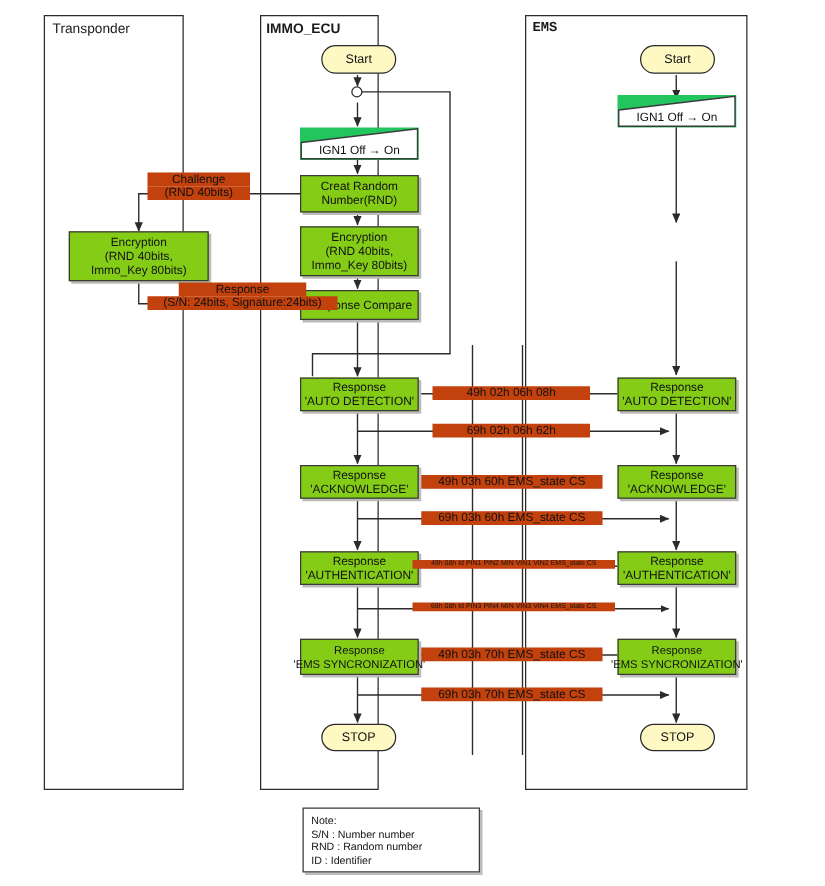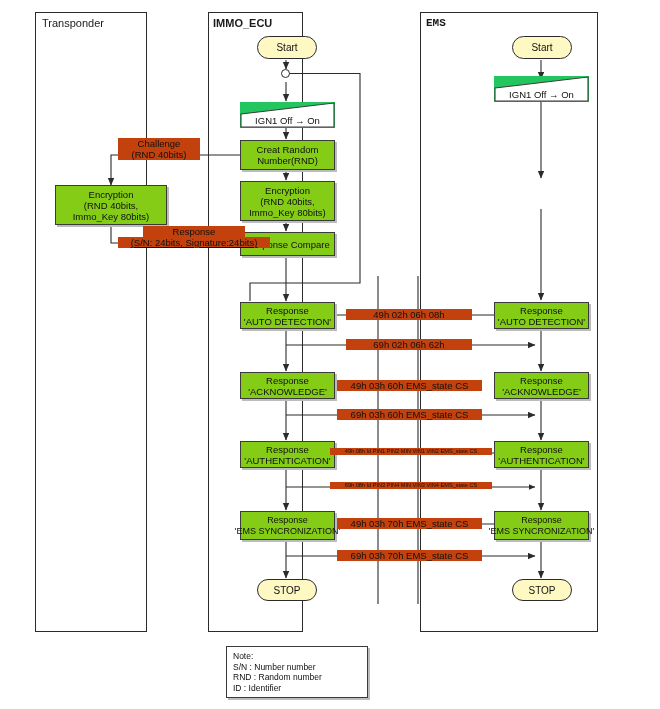--- a/index.html
+++ b/index.html
@@ -122,20 +122,21 @@
   .notebox {
     position: absolute;
     box-sizing: border-box;
     border: 1px solid #3a3a3a;
     background: #ffffff;
     box-shadow: 2px 2px 0 0 #bcbcbc;
     padding: 4px 5px 4px 6px;
     font-size: 8.5px;
     line-height: 10.5px;
     color: #111111;
+    margin-left: 16px;
   }
   .notebox div { white-space: nowrap; }
 </style>
 </head>
 <body>
 
 <div id="canvas">
 
   <div class="lane" style="left:35px; top:12px; width:112px; height:620px;"></div>
   <div class="lane-title" style="left:42px; top:17px;">Transponder</div>
@@ -293,21 +294,21 @@
   <div class="pbox" style="left:55px; top:185px; width:112px; height:40px;">
     <span class="l">Encryption</span>
     <span class="l">(RND 40bits,</span>
     <span class="l">Immo_Key 80bits)</span>
   </div>
 
   <div class="tlabel c" style="left:118px; top:138px; width:80px;">Challenge</div>
   <div class="tlabel c" style="left:118px; top:139px; width:80px;margin-top:10px;">(RND 40bits)</div>
 
   <div class="tlabel c" style="left:143px; top:226px; width:100px;">Response</div>
-  <div class="tlabel c" style="left:118px; top:237px; width:150px;text-decoration:underline;">(S/N: 24bits, Signature:24bits)</div>
+  <div class="tlabel c" style="left:118px; top:237px; width:150px;">(S/N: 24bits, Signature:24bits)</div>
 
   <div class="tlabel c" style="left:346px; top:309px; width:124px;">49h 02h 06h 08h</div>
   <div class="tlabel c" style="left:346px; top:339px; width:124px;">69h 02h 06h 62h</div>
   <div class="tlabel c" style="left:337px; top:380px; width:143px;">49h 03h 60h EMS_state CS</div>
   <div class="tlabel c" style="left:337px; top:409px; width:143px;">69h 03h 60h EMS_state CS</div>
   <div class="tlabel c tiny" style="left:330px; top:448px; width:160px;">49h 08h Id PIN1 PIN2 MIN VIN1 VIN2 EMS_state CS</div>
   <div class="tlabel c tiny" style="left:330px; top:482px; width:160px;">69h 08h Id PIN3 PIN4 MIN VIN3 VIN4 EMS_state CS</div>
   <div class="tlabel c" style="left:337px; top:518px; width:143px;">49h 03h 70h EMS_state CS</div>
   <div class="tlabel c" style="left:337px; top:550px; width:143px;">69h 03h 70h EMS_state CS</div>
 

